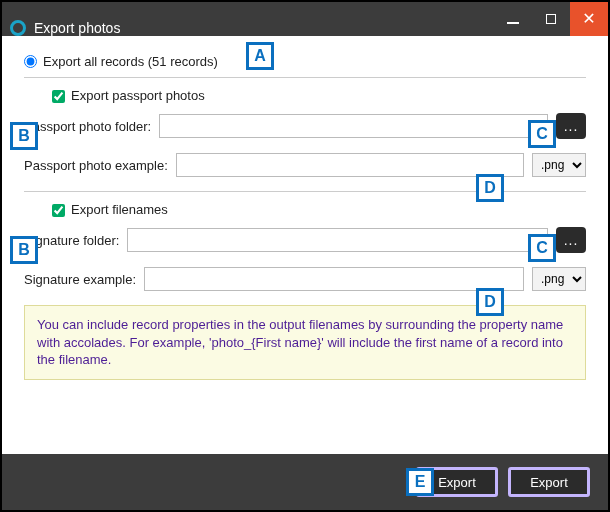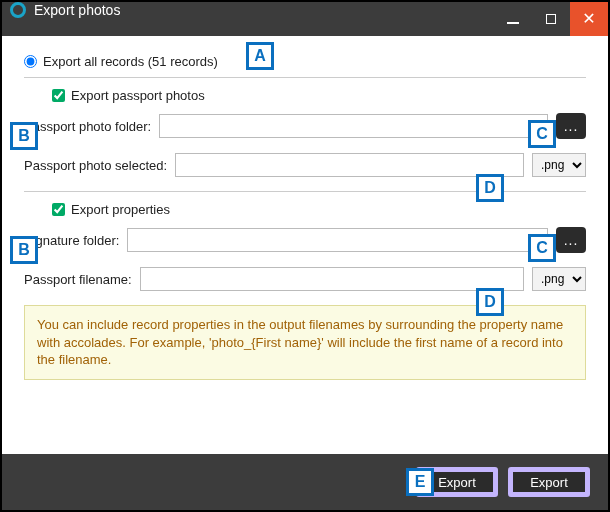--- a/index.html
+++ b/index.html
@@ -5,21 +5,21 @@
   * { box-sizing: border-box; margin: 0; padding: 0; }
   html, body { width: 610px; height: 512px; font-family: "Segoe UI", Arial, sans-serif; font-size: 13px; }
   body { border: 2px solid #000; background: #fff; }
 
   
   .titlebar {
     height: 34px;
     background: #3c3c3c;
     color: #fff;
     display: flex;
-    align-items: flex-start;
+    align-items: flex-end;
     padding-left: 8px;
   }
   .titlebar .title-text { margin-left: 8px; font-size: 14px; }
   .title-controls { margin-left: auto; display: flex; height: 100%; }
   .title-btn {
     width: 38px; height: 100%;
     display: flex; align-items: center; justify-content: center;
     color: #fff; font-size: 14px;
   }
   .title-btn.close { background: #e8522b; }
@@ -37,21 +37,21 @@
     height: calc(100% - 34px - 56px);
     color: #222;
     position: relative;
   }
 
   .radio-row { display:flex; align-items:center; margin-bottom: 6px; }
   .radio-row input { margin-right: 6px; }
 
   hr.sep { border: none; border-top: 1px solid #ccc; margin: 8px 0 10px 0; }
 
-  .check-row { display:flex; align-items:center; margin-bottom: 10px; padding-left: 28px; }
+  .check-row { display:flex; align-items:flex-end; margin-bottom: 10px; padding-left: 28px; }
   .check-row input { margin-right: 6px; accent-color: #0a6; }
 
   .field-row { display:flex; align-items:center; margin-bottom: 14px; gap: 8px; }
   .field-row label { white-space: nowrap; }
   .field-row input.text {
     flex: 1 1 auto;
     height: 24px;
     border: 1px solid #bbb;
     padding: 2px 4px;
     font-size: 13px;
@@ -71,38 +71,38 @@
     padding-left: 4px;
   }
 
   .hint-box {
     margin-top: 8px;
     background: #fbfbe3;
     border: 1px solid #dedb9a;
     padding: 10px 12px;
     font-size: 13px;
     line-height: 1.35;
-    color: #a16207;
+    color: #4c1d95;
   }
 
   
   .footer {
     height: 56px;
     background: #3c3c3c;
     display: flex;
     align-items: center;
     justify-content: flex-end;
     padding-right: 18px;
     gap: 10px;
   }
   .footer button {
     min-width: 82px; height: 30px;
     background: #2b2b2b;
     color: #fff;
-    border: 5px solid #c4b5fd;
+    border: 3px solid #c4b5fd;
     border-radius: 3px;
     font-size: 13px;
   }
 
   
   .tag {
     position: absolute;
     border: 3px solid #0a6fbf;
     background: #fff;
     color: #0a6fbf;
@@ -155,42 +155,42 @@
     <label>Export passport photos</label>
   </div>
   <div class="field-row">
     <label>Passport photo folder:</label>
     <input class="text" type="text" value="" style="">
     <button class="browse-btn">
         <span>...</span>
       </button>
   </div>
   <div class="field-row">
-    <label>Passport photo selected:</label>
+    <label>Passport photo example:</label>
     <input class="text" type="text" value="" style="">
     <select class="ext-select">
       <option>.png</option>
     </select>
   </div>
 
   <hr class="sep">
 
   <div class="check-row">
     <input type="checkbox" checked="" style="">
-    <label>Export properties</label>
+    <label>Export filenames</label>
   </div>
   <div class="field-row">
     <label>Signature folder:</label>
     <input class="text" type="text" value="" style="">
     <button class="browse-btn">
         <span>...</span>
       </button>
   </div>
   <div class="field-row">
-    <label>Passport filename:</label>
+    <label>Signature example:</label>
     <input class="text" type="text" value="" style="">
     <select class="ext-select">
       <option>.png</option>
     </select>
   </div>
 
   <div class="hint-box">You can include record properties in the output filenames by surrounding the property name with accolades. For example, 'photo_{First name}' will include the first name of a record into the filename.</div>
 </div>
 
 <div class="footer" style="position:relative;">

